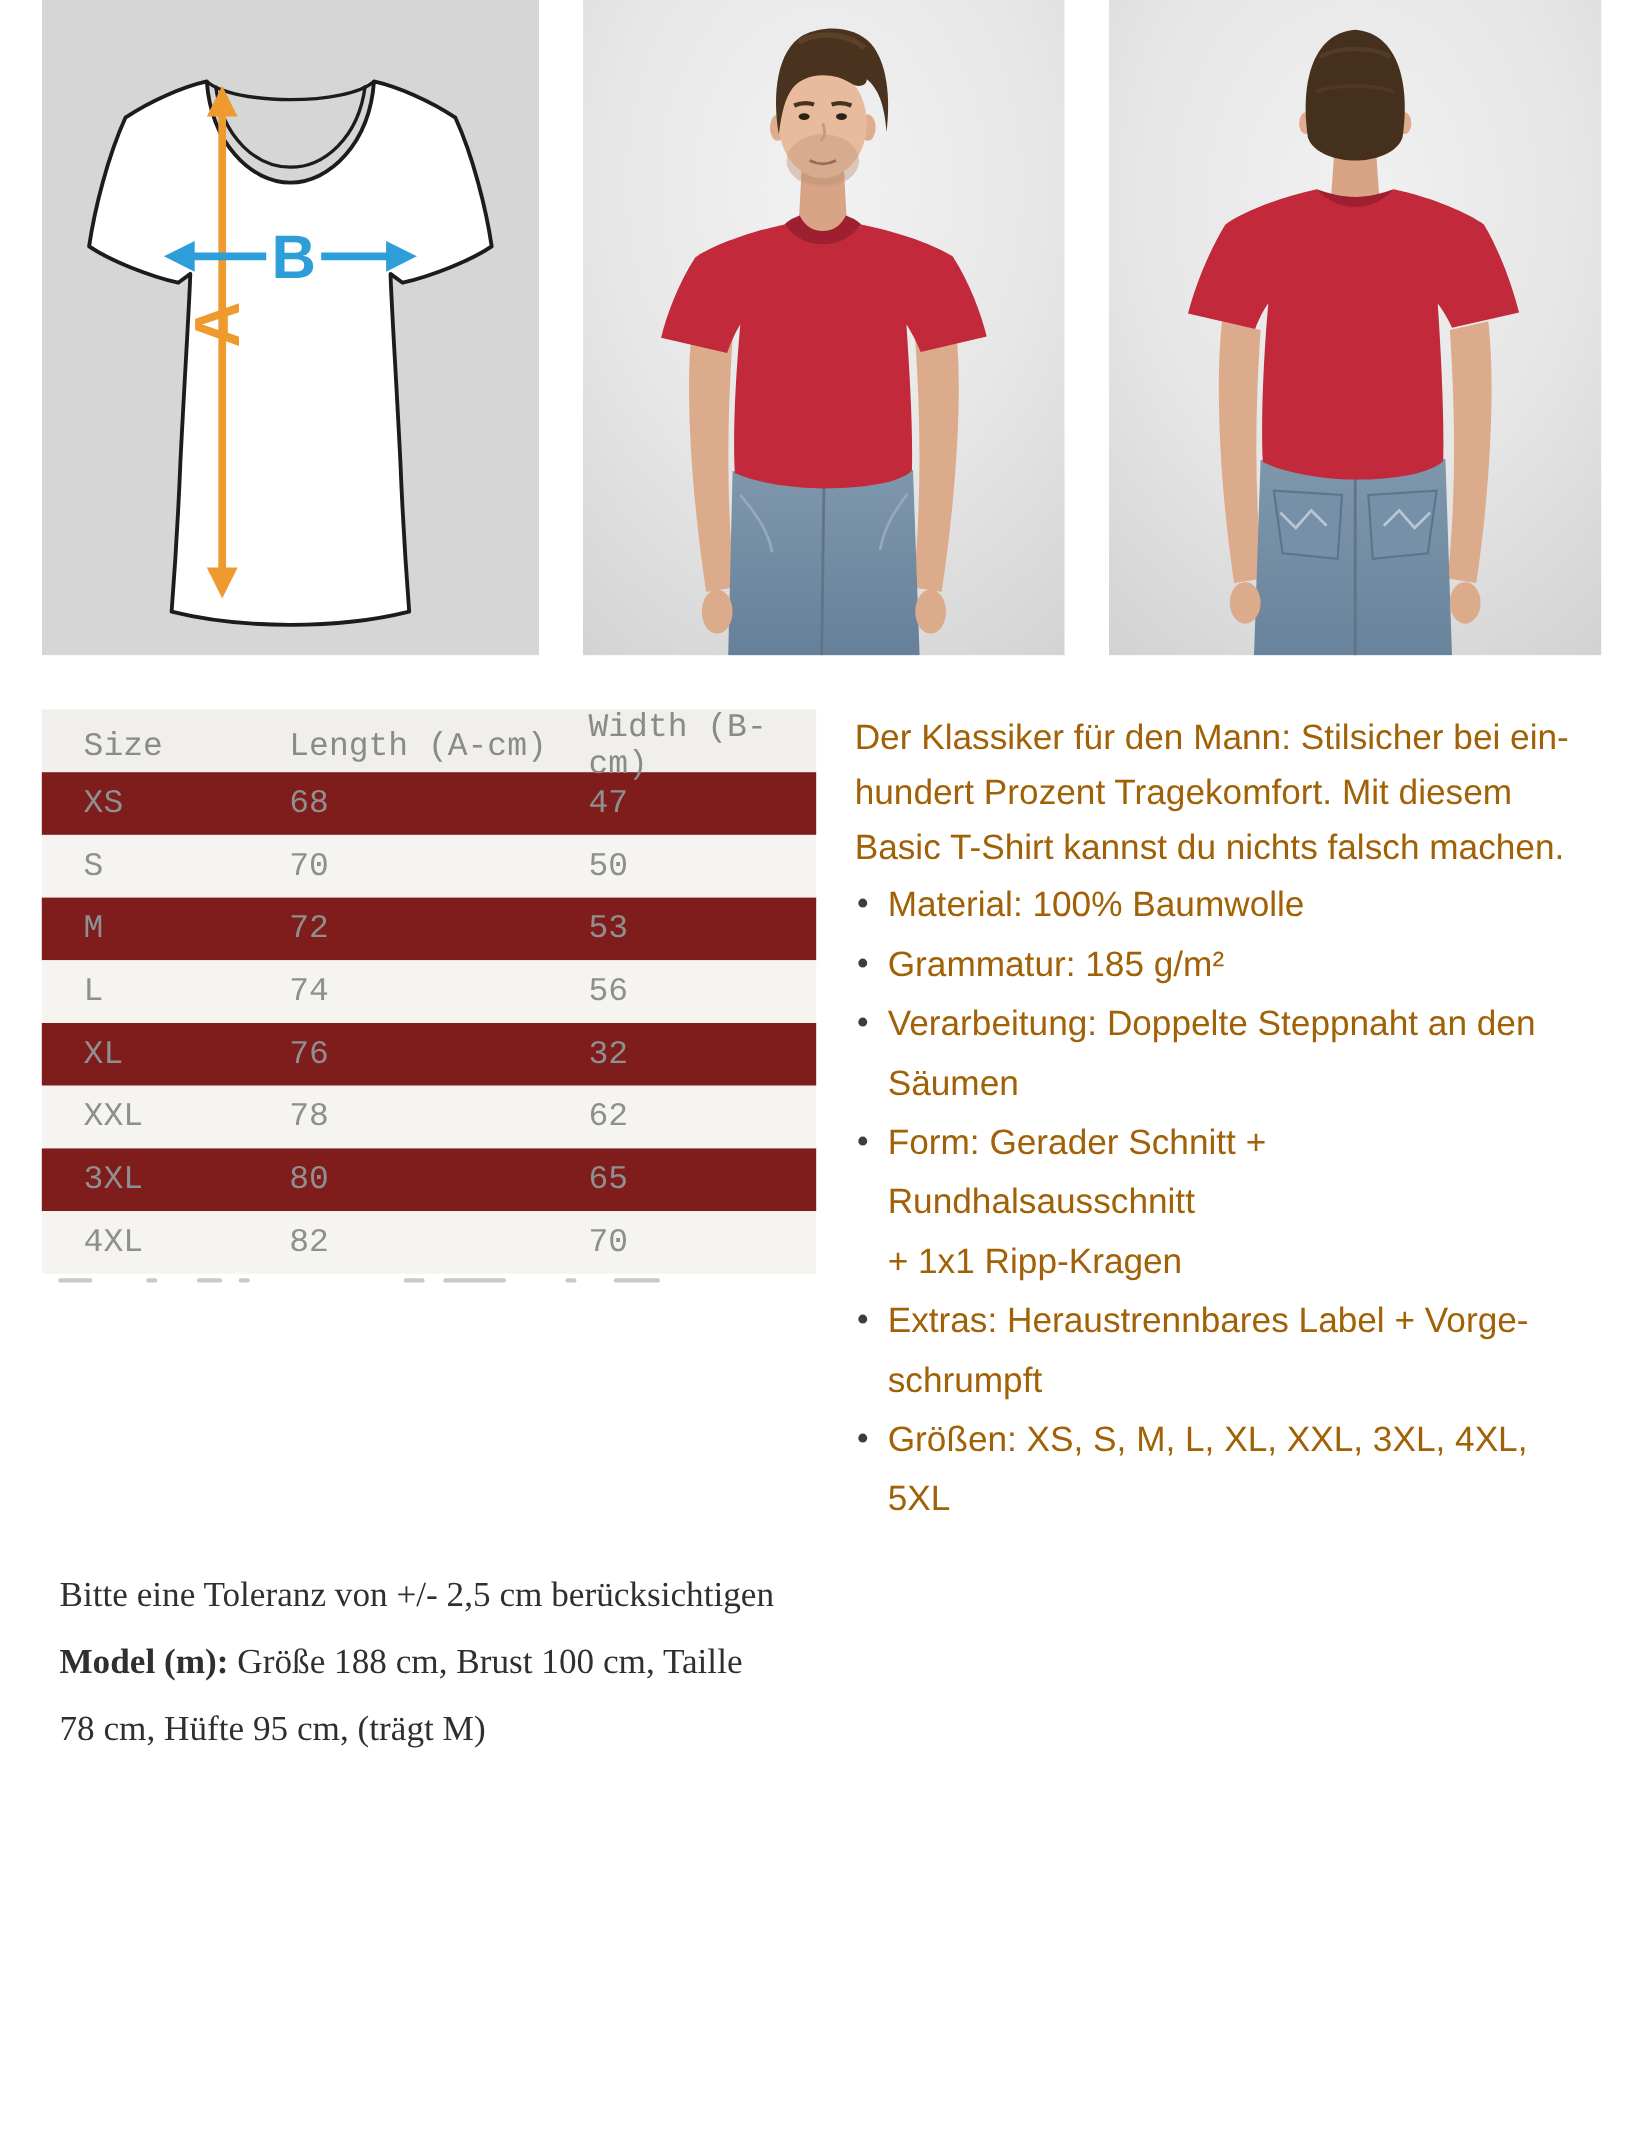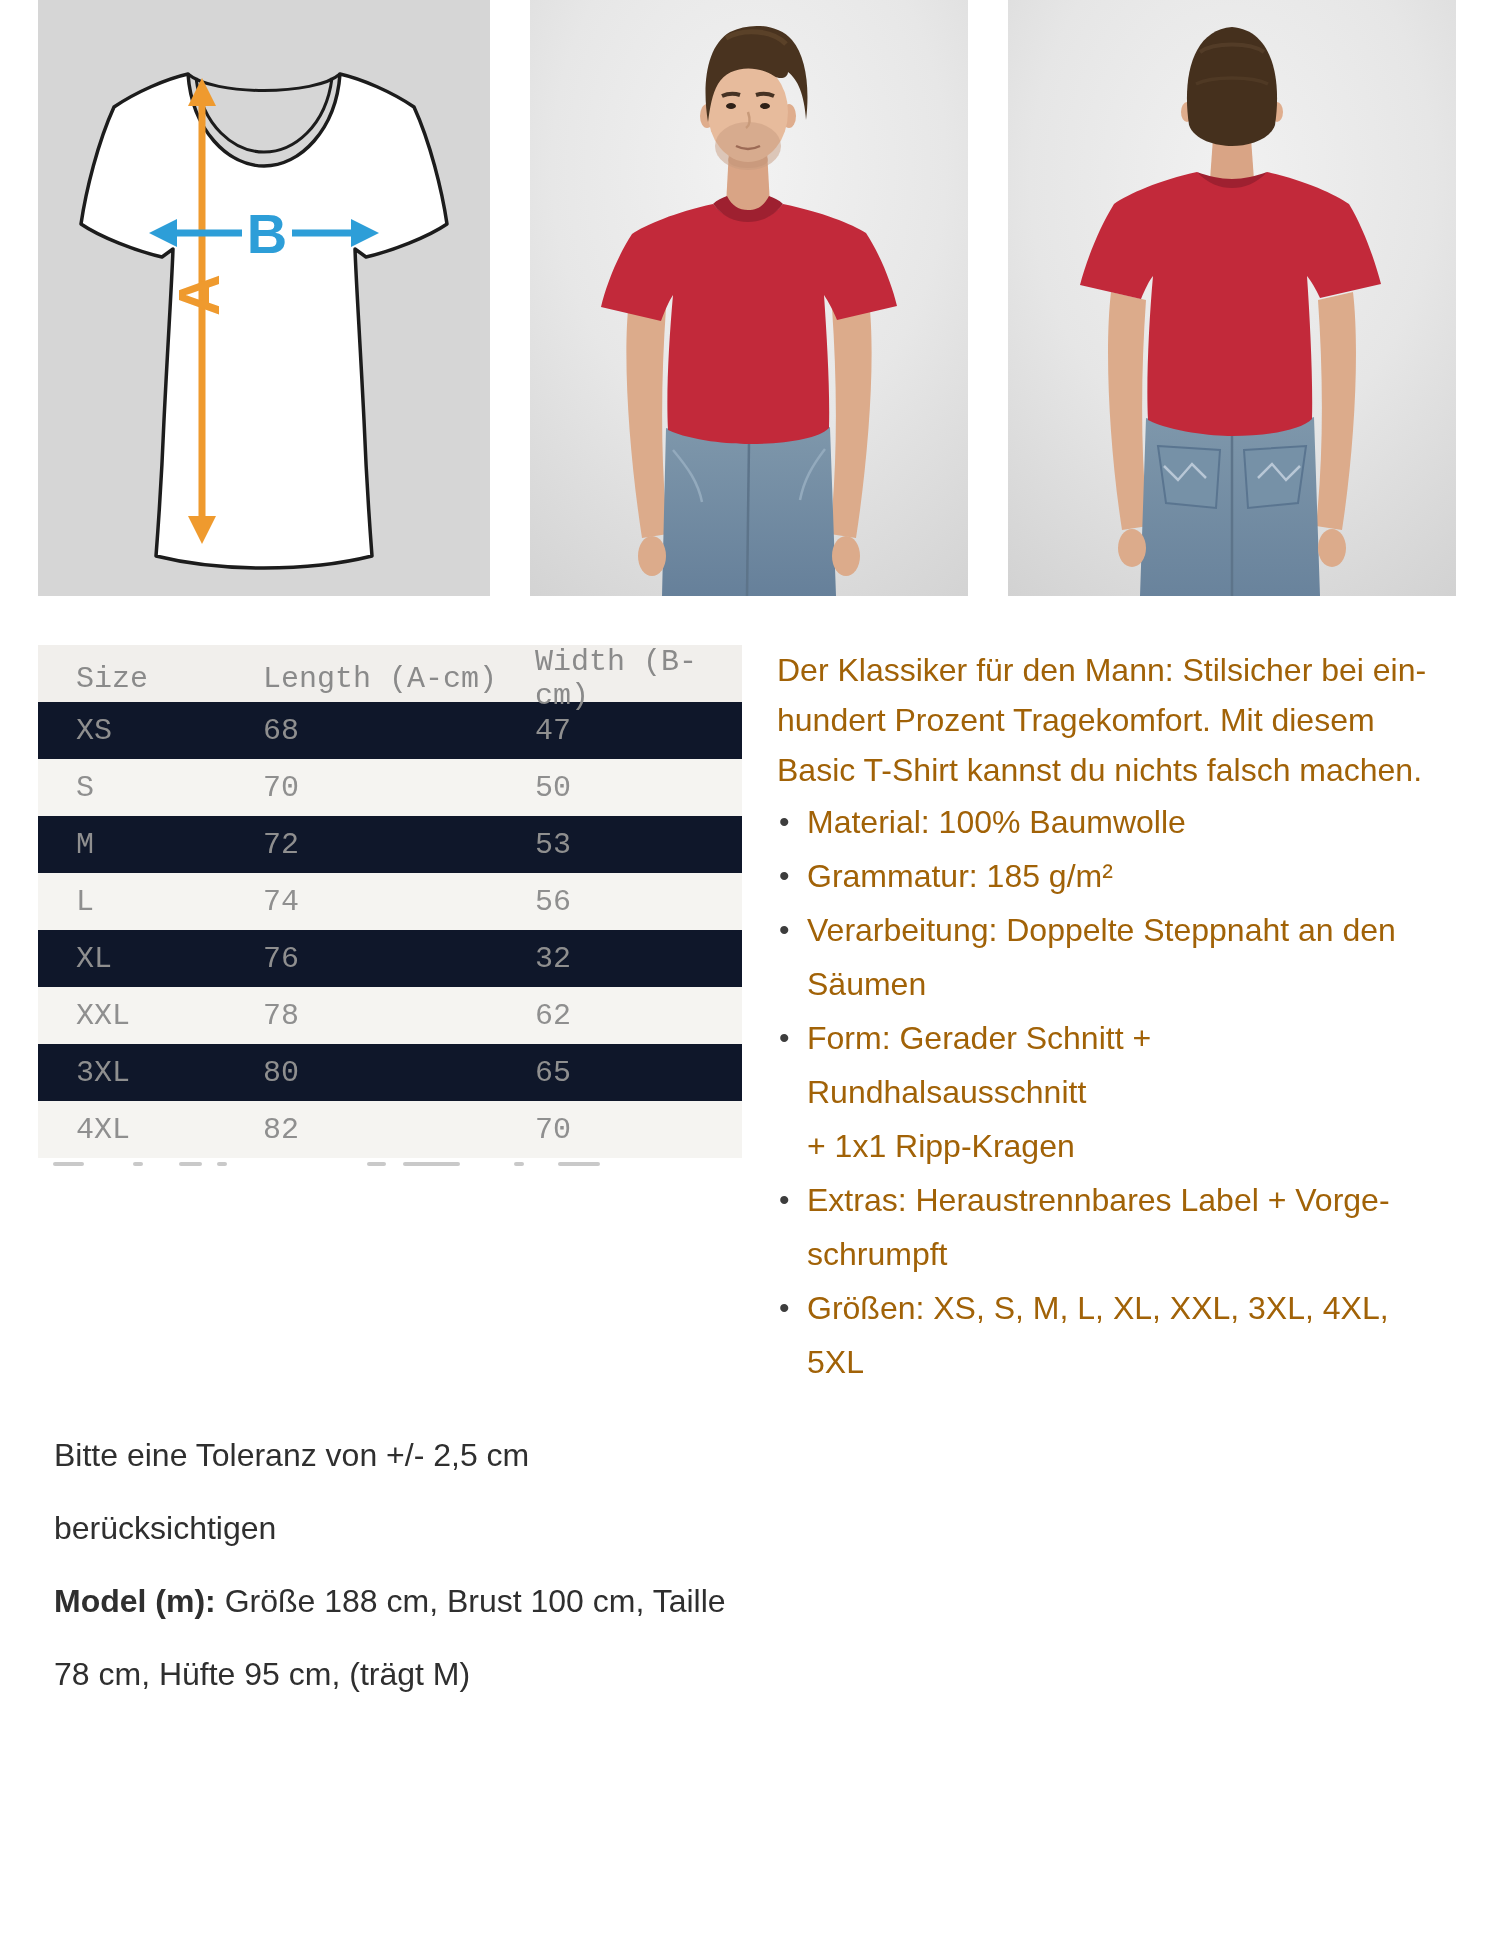--- a/index.html
+++ b/index.html
@@ -21,21 +21,21 @@
   
   .content-row{display:flex;margin-top:49px;padding-left:38px;align-items:flex-start;}
 
   .size-table{width:704px;flex:0 0 704px;font-family:Liberation Mono, monospace;}
   .thead,.tr{
     display:grid;grid-template-columns:187px 272px 1fr;
     align-items:center;padding-left:38px;box-sizing:border-box;
   }
   .thead{height:57px;background:#f1efec;color:#8a8a8a;font-size:30px;}
   .tr{height:57px;font-size:30px;color:#8f8f8f;}
-  .tr.dark{background:#0f172a;}
+  .tr.dark{background:#7f1d1d;}
   .tr.light{background:#f5f4f1;}
 
   
   .cutoff{position:relative;height:13px;margin-top:3px;overflow:hidden;}
   .cutoff span{position:absolute;top:1px;height:4px;background:#c9c9c9;border-radius:2px;}
   .cutoff span:nth-child(1){left:15px;width:31px;}
   .cutoff span:nth-child(2){left:95px;width:10px;}
   .cutoff span:nth-child(3){left:141px;width:23px;}
   .cutoff span:nth-child(4){left:179px;width:10px;}
   .cutoff span:nth-child(5){left:329px;width:19px;}
@@ -43,21 +43,21 @@
   .cutoff span:nth-child(7){left:476px;width:10px;}
   .cutoff span:nth-child(8){left:520px;width:42px;}
 
   .description{margin-left:35px;width:650px;color:#a16207;}
   .intro{margin:0;font-size:32px;line-height:50px;white-space:pre-line;}
   .features{margin:0;padding:0 0 0 30px;list-style:none;}
   .features li{position:relative;font-size:32px;line-height:54px;white-space:pre-line;}
   .features li::before{content:"\2022";position:absolute;left:-28px;top:0;color:#3d3d3d;font-size:30px;}
 
   
-  .notes{margin:30px 0 0 54px;font-size:32px;line-height:73px;color:#2f2f2f;width:700px;}
+  .notes{margin:30px 0 0 54px;font-size:32px;line-height:61px;color:#2f2f2f;width:700px;font-family:Liberation Serif, serif;}
   .notes p{margin:0;}
   .notes strong{font-weight:bold;margin-top:38px;}
   .notes .pre{white-space:pre-line;}
 </style>
 </head>
 <body>
 
 <div class="page">
 
   <div class="images-row">

